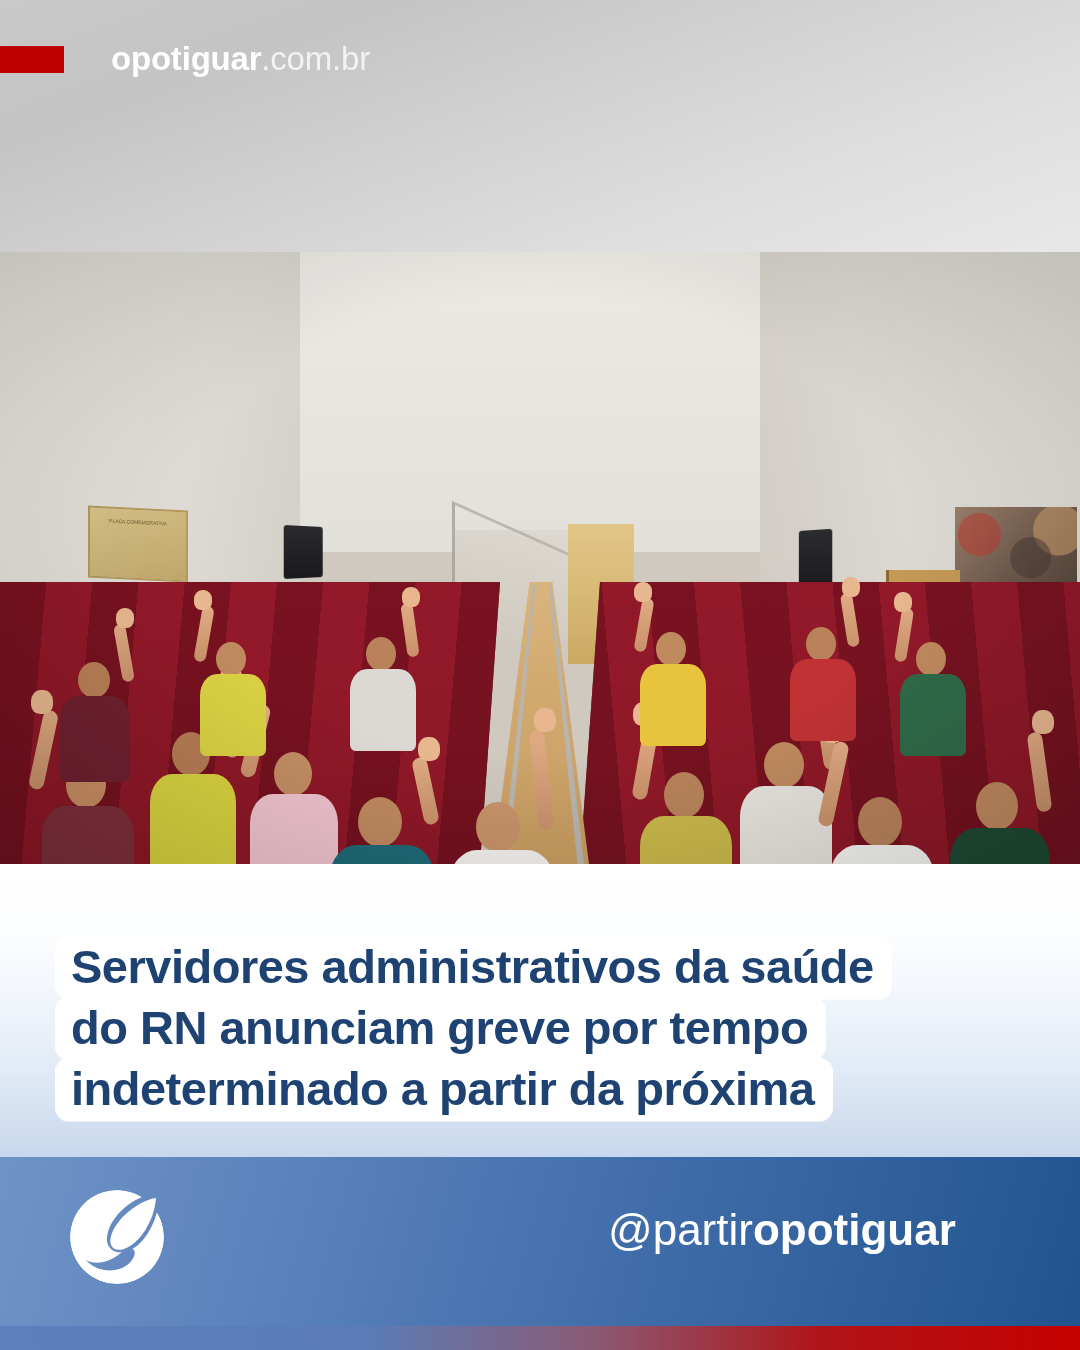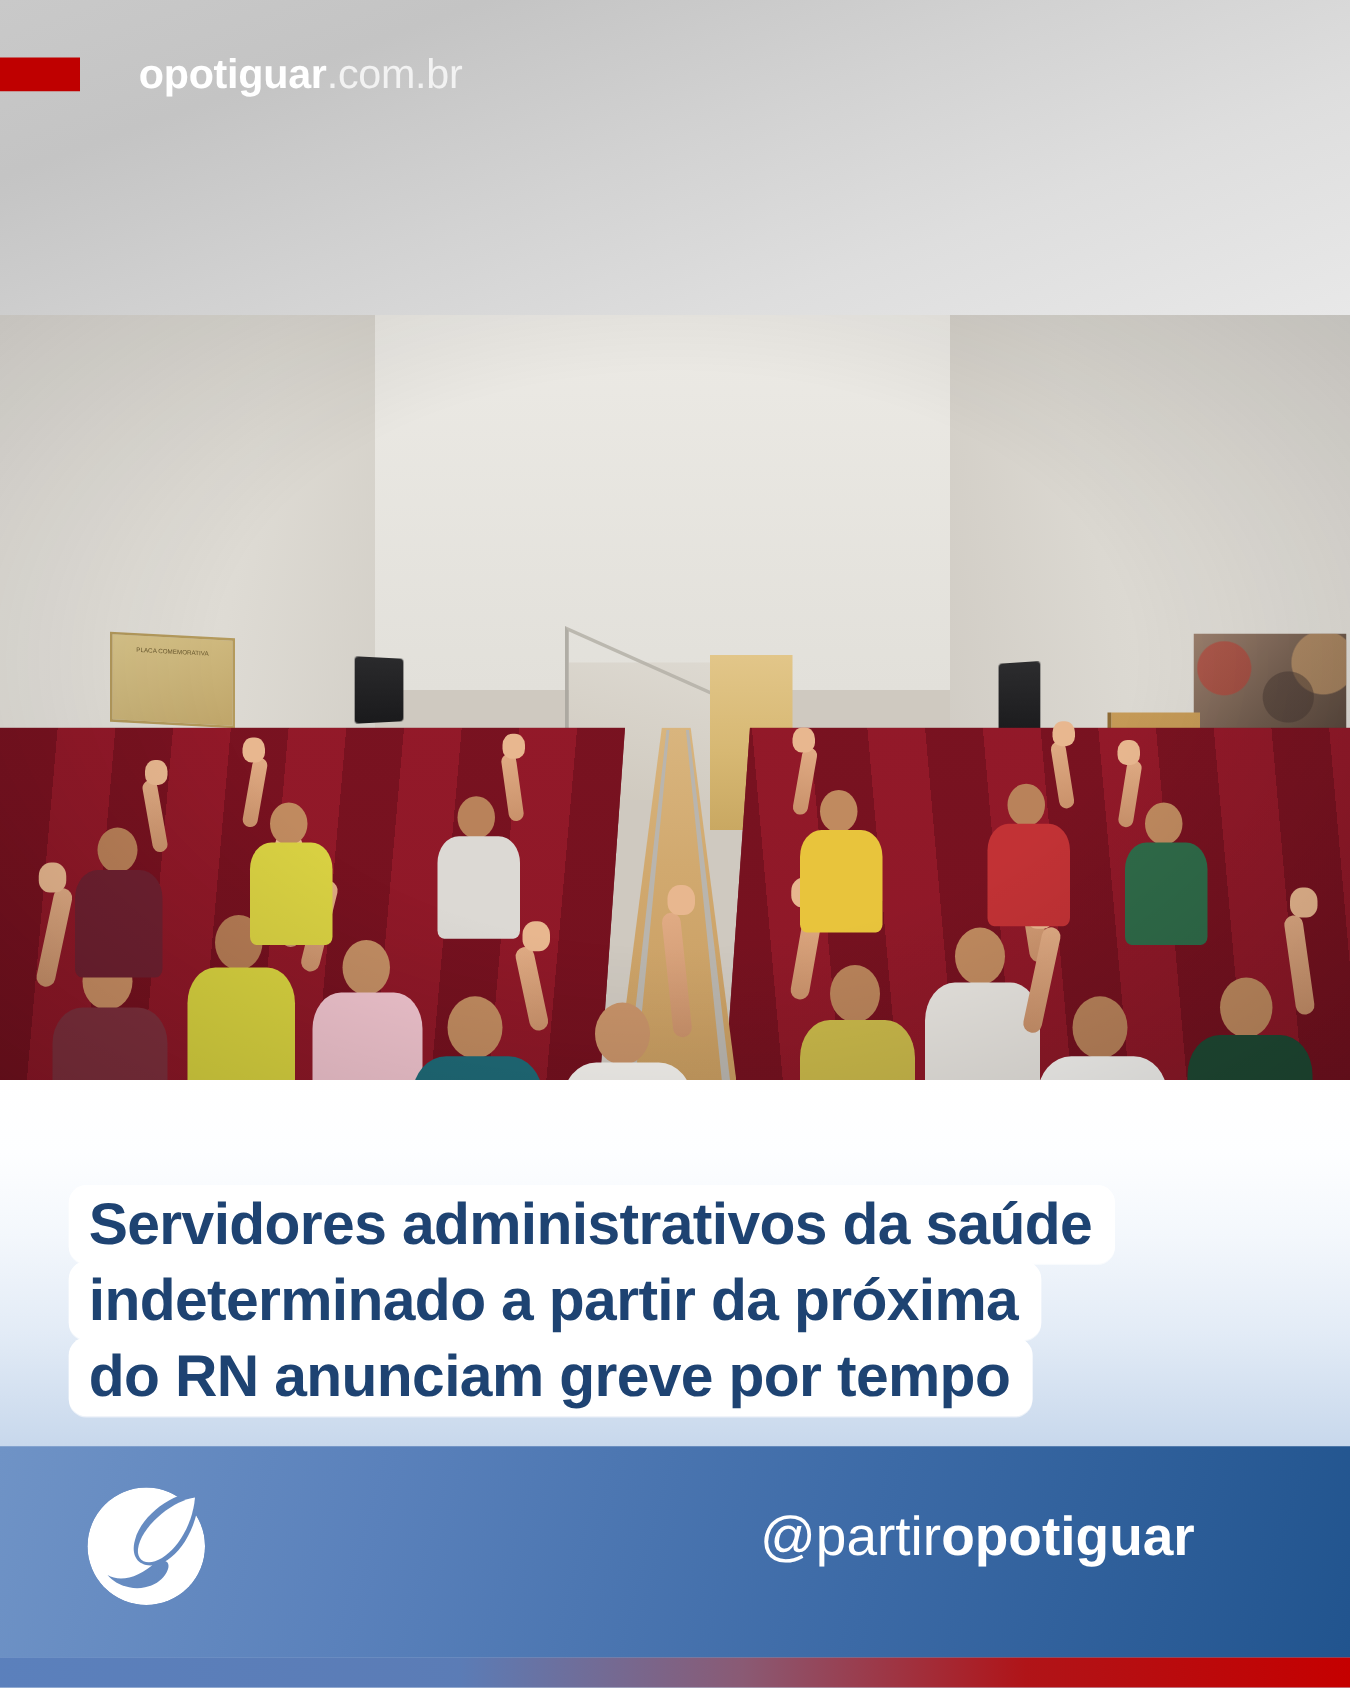--- a/index.html
+++ b/index.html
@@ -151,21 +151,21 @@
   .lower-band {
     position:absolute; left:0; top:1157px; width:1080px; height:169px;
     background:linear-gradient(105deg,#6f93c6 0%,#5a81bb 28%,#3c6aa6 64%,#21548e 100%);
   }
   .bottom-bar {
     position:absolute; left:0; top:1326px; width:1080px; height:24px;
     background:linear-gradient(90deg,#5b80bc 0%,#5b7cb6 34%,#8a5a74 55%,#b01418 76%,#c50000 100%);
   }
 
   
-  .headline { position:absolute; left:55px; top:936px;margin-top:12px; }
+  .headline { position:absolute; left:55px; top:936px; }
   .hl-line {
     display:table; background:#ffffff;
     border-radius:14px;
     color:#1e4372; font-weight:bold;
     font-size:47px; line-height:46px;
     padding:8px 18px 9px 16px;
     margin-bottom:-2px;
     white-space:nowrap;
     letter-spacing:-0.5px;
     box-shadow:0 1px 0 rgba(255,255,255,.6);
@@ -325,22 +325,22 @@
     </div>
   </div>
   <div class="ph-vignette"></div>
 </div>
 
 <div class="lower"></div>
 <div class="lower-band"></div>
 
 <div class="headline">
   <div class="hl-line">Servidores administrativos da saúde</div>
+  <div class="hl-line">do RN anunciam greve por tempo</div>
   <div class="hl-line">indeterminado a partir da próxima</div>
-  <div class="hl-line">do RN anunciam greve por tempo</div>
 </div>
 
 <div class="logo-wrap">
   <div class="logo-mark">
     <svg width="98" height="98" viewBox="0 0 98 98" aria-hidden="true">
       <defs>
         <mask id="swirlmask">
           <rect x="0" y="0" width="98" height="98" fill="black"></rect>
           <circle cx="49" cy="49" r="47" fill="white"></circle>
           <path d="M92 6 C74 4 46 22 40 44 C36 58 44 66 56 64 C74 61 90 36 92 6 Z" fill="black"></path>

